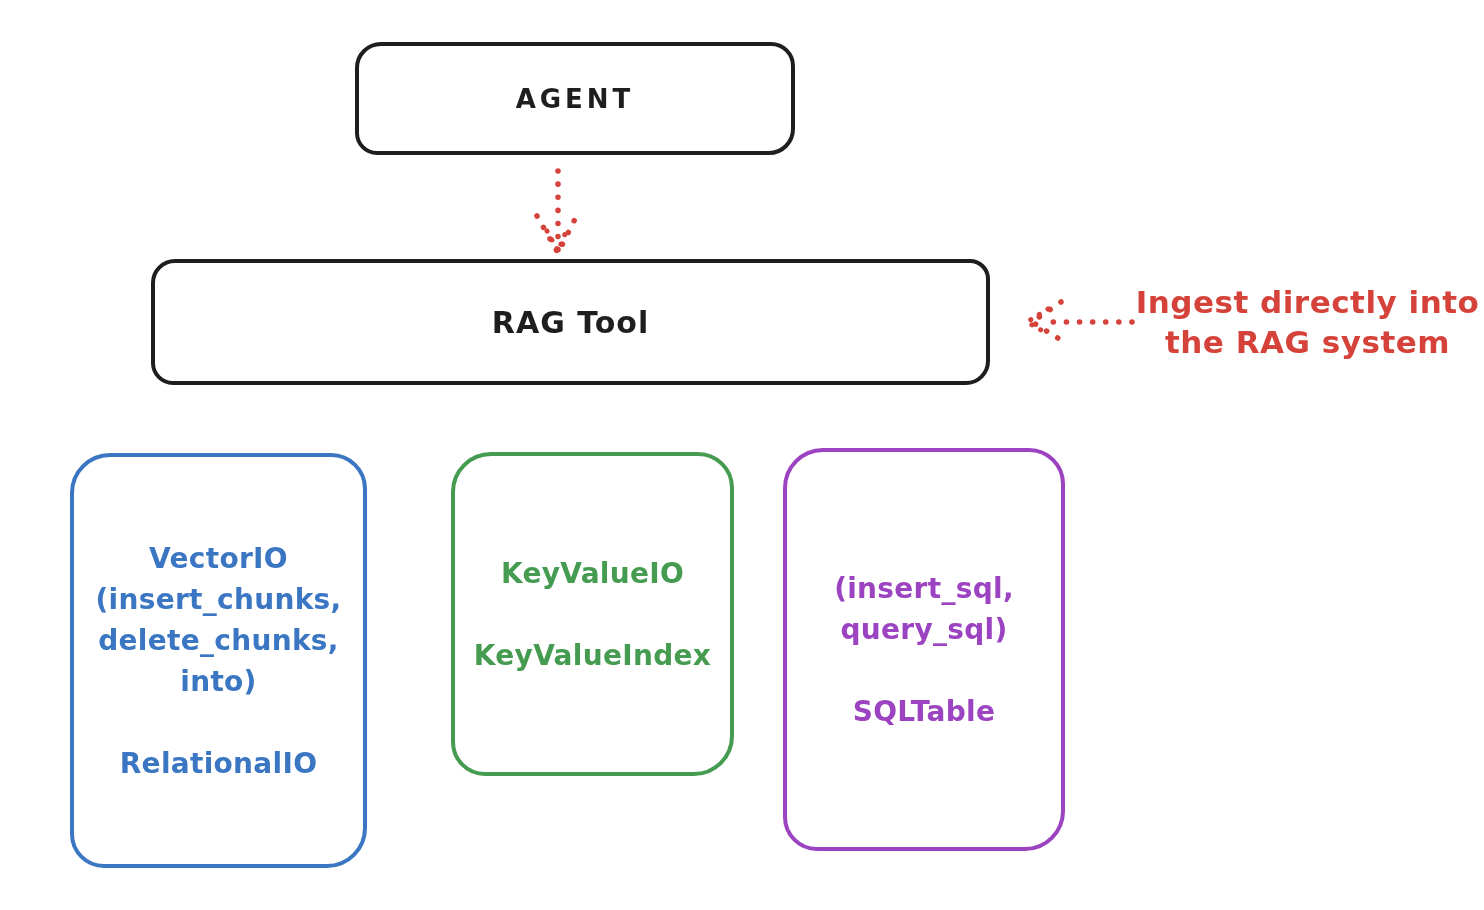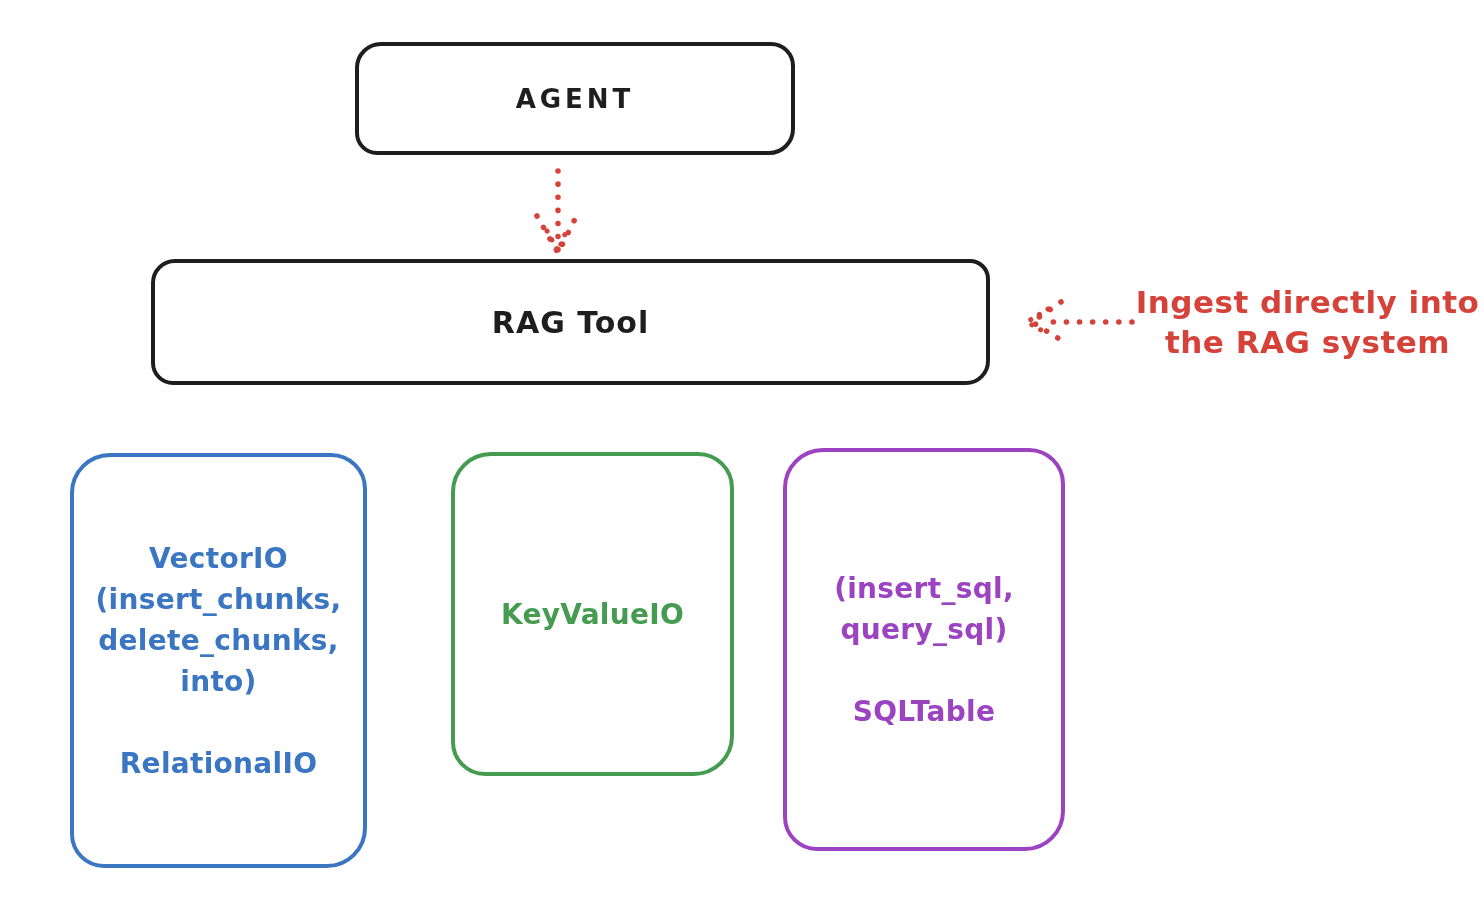--- a/index.html
+++ b/index.html
@@ -115,20 +115,21 @@
       <div class="pre">(insert_chunks,
 delete_chunks,
 into)</div>
       <div class="io-index">RelationalIO</div>
     </div>
   </div>
 
   <div class="io-box io-keyvalue" style="border-color: rgb(69, 156, 80);">
     <div style="color: rgb(69, 156, 80);">
       <div>KeyValueIO</div>
+      <div class="io-index">KeyValueIndex</div>
     </div>
   </div>
 
   <div class="io-box io-relational" style="border-color: rgb(156, 67, 193);">
     <div style="color: rgb(156, 67, 193);">
       <div class="pre">(insert_sql,
 query_sql)</div>
       <div class="io-index">SQLTable</div>
     </div>
   </div>

